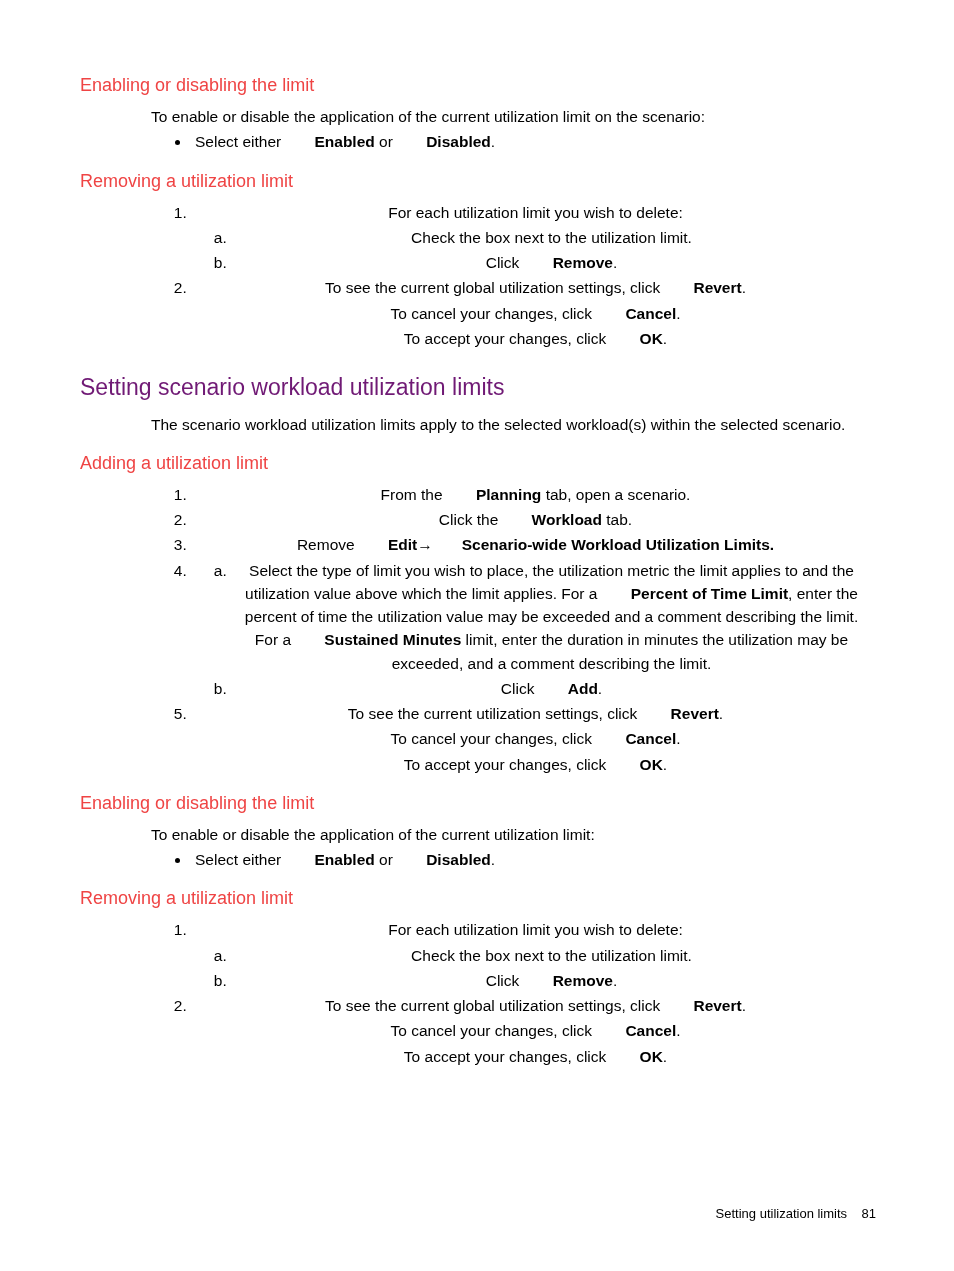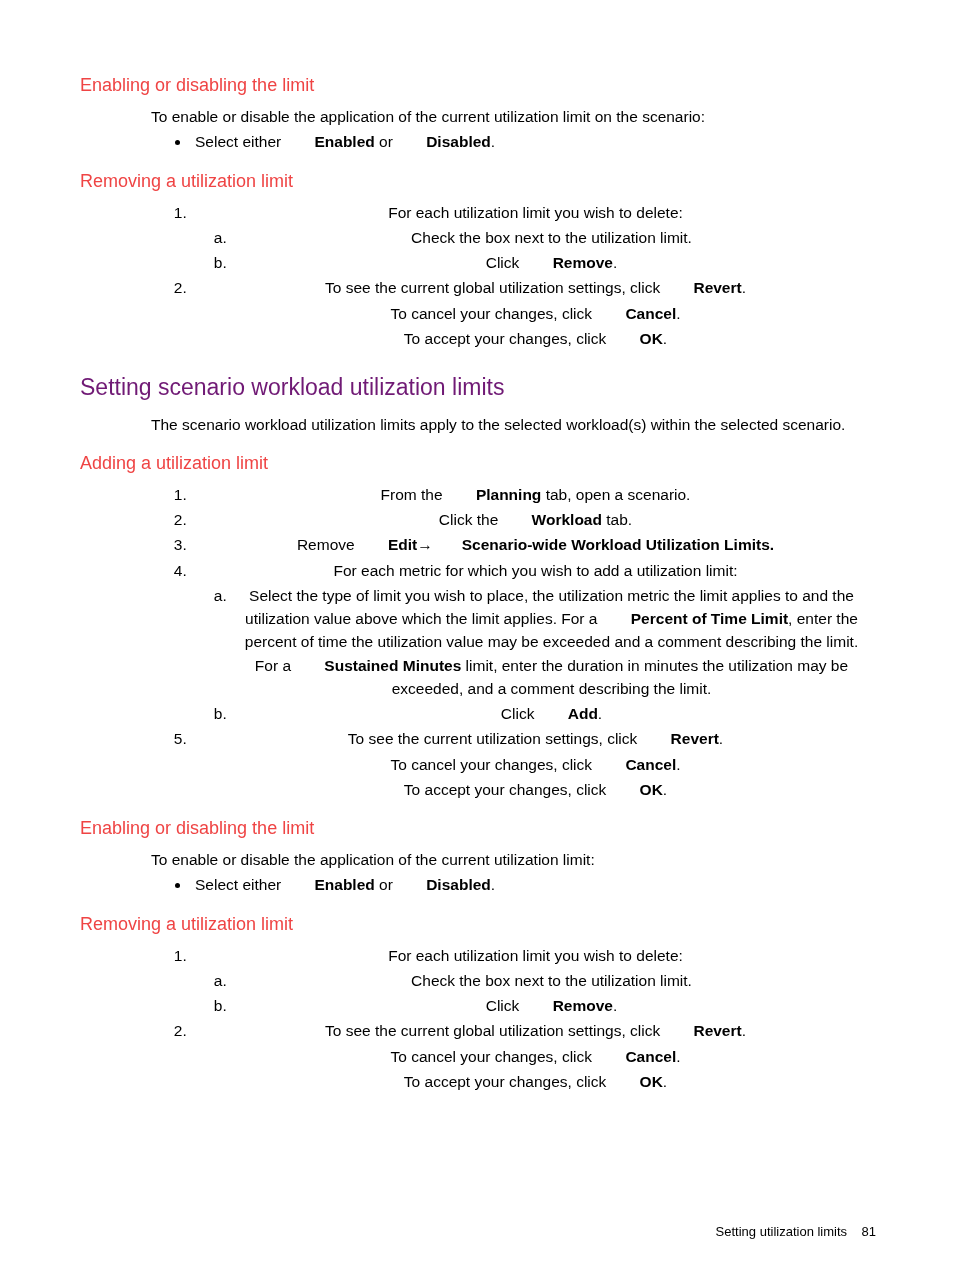--- a/index.html
+++ b/index.html
@@ -43,21 +43,21 @@
   ol.alpha > li { padding-left: 4px; margin-bottom: 2px; }
   ul.bullet {
     margin: 2px 0 2px 75px;
     padding-left: 36px;
   }
   ul.bullet > li { padding-left: 4px; }
   .sub-p { margin: 2px 13px; }
   b { font-weight: bold; padding-left: 29px; }
   .footer {
     position: absolute;
-    bottom: 30px;
+    bottom: 48px;
     right: 78px;
     font-size: 13px;
   }
 </style>
 </head>
 <body>
 
 <div class="h3">Enabling or disabling the limit</div>
 <div class="body-indent">To enable or disable the application of the current utilization limit on the scenario:</div>
 <ul class="bullet">
@@ -82,21 +82,20 @@
 
 <div class="h2">Setting scenario workload utilization limits</div>
 <div class="body-indent">The scenario workload utilization limits apply to the selected workload(s) within the selected scenario.</div>
 
 <div class="h3">Adding a utilization limit</div>
 <ol class="num">
   <li><span>From the </span><b>Planning</b><span> tab, open a scenario.</span></li>
   <li><span>Click the </span><b>Workload</b><span> tab.</span></li>
   <li><span>Remove </span><b>Edit</b><span>→</span><b>Scenario-wide Workload Utilization Limits.</b></li>
   <li>
-    <span>For each metric for which you wish to add a utilization limit:</span>
     <ol class="alpha">
       <li><span>Select the type of limit you wish to place, the utilization metric the limit applies to and the utilization value above which the limit applies. For a </span><b>Percent of Time Limit</b><span>, enter the percent of time the utilization value may be exceeded and a comment describing the limit. For a </span><b>Sustained Minutes</b><span> limit, enter the duration in minutes the utilization may be exceeded, and a comment describing the limit.</span></li>
       <li><span>Click </span><b>Add</b><span>.</span></li>
     </ol>
   </li>
   <li>
     <span>To see the current utilization settings, click </span><b>Revert</b><span>.</span>
     <div class="sub-p"><span>To cancel your changes, click </span><b>Cancel</b><span>.</span></div>
     <div class="sub-p"><span>To accept your changes, click </span><b>OK</b><span>.</span></div>
   </li>

